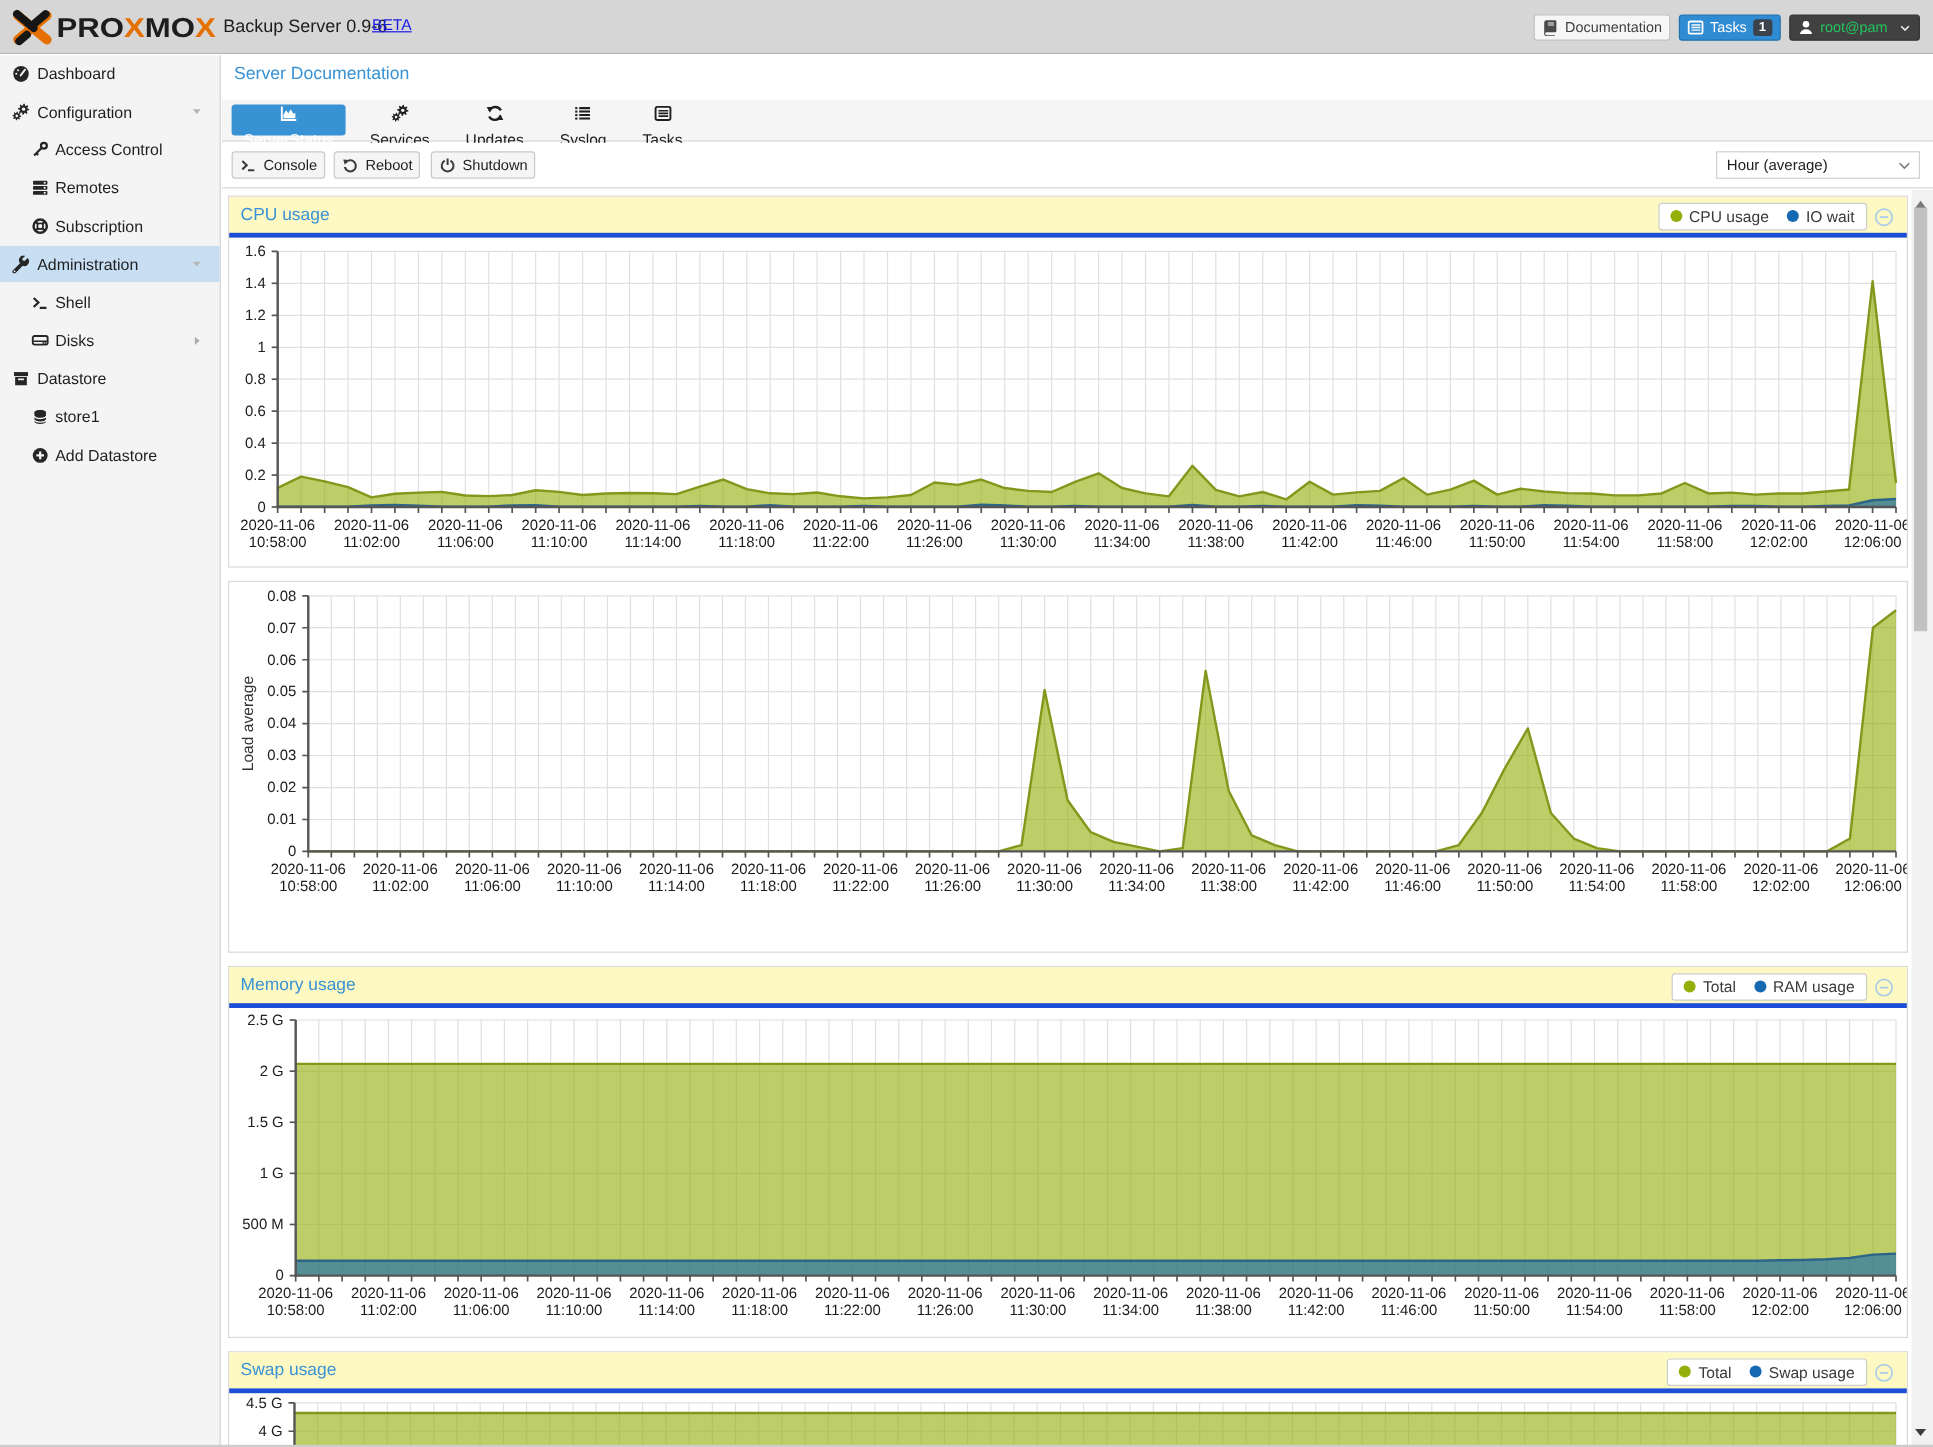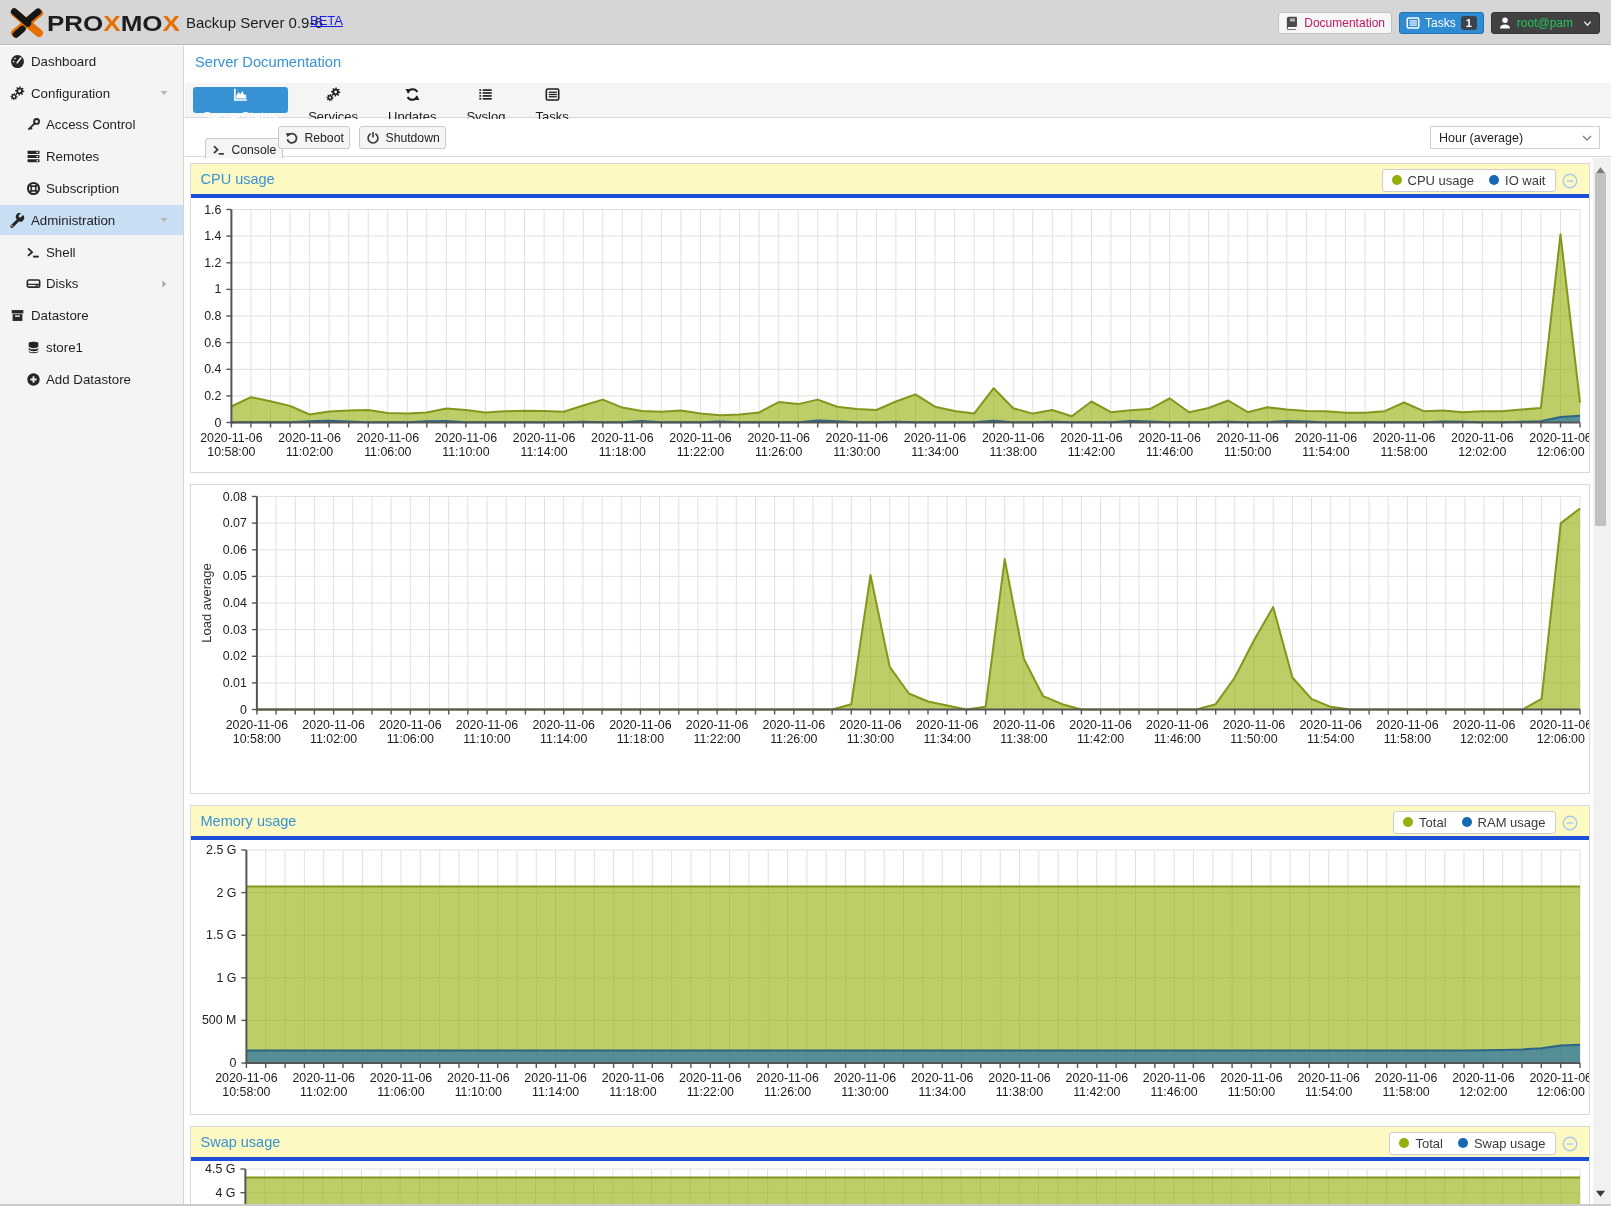--- a/index.html
+++ b/index.html
@@ -12,21 +12,21 @@
     background:#d6d6d6; border-bottom:1px solid #b8b8b8; }
   .brand { position:absolute; left:10px; top:8px; display:flex; align-items:center; }
   .brand-word { font-size:26px; font-weight:800; letter-spacing:0px; line-height:28px;
     transform:scaleY(0.88); transform-origin:center; }
   .product-name { position:absolute; left:186px; top:14px; font-size:15px; color:#1c1c1c; }
   .beta-link { position:absolute; left:310px; top:13px; font-size:13px; color:#1a1ae6;
     text-decoration:underline; cursor:pointer; }
   .topbar-right { position:absolute; right:11px; top:12px; display:flex; gap:7px; }
   .tb-btn { height:22px; display:flex; align-items:center; gap:5px; padding:0 6px;
     border-radius:3px; font-size:12px; cursor:pointer; }
-  .tb-btn.light { background:#f6f6f6; border:1px solid #c2c2c2; color:#be185d; }
+  .tb-btn.light { background:#f6f6f6; border:1px solid #c2c2c2; color:#404040; }
   .tb-btn.blue { background:#2f8bd2; border:1px solid #2173ae; color:#fff; }
   .tb-btn.dark { background:#414141; border:1px solid #353535; color:#22c55e; }
   .tb-badge { background:#3d434d; color:#fff; font-size:11px; font-weight:bold;
     border-radius:3px; padding:1px 5px; line-height:12px; }
 
   
   .sidebar { position:absolute; left:0; top:46px; width:184px; height:1160px;
     background:#f4f4f4; border-right:1px solid #d4d4d4; }
   .nav-item { position:relative; height:30.5px; margin-bottom:1.3px; display:flex; align-items:center;
     color:#1f1f1f; font-size:13.3px; cursor:pointer; }
@@ -337,21 +337,21 @@
     <div class="combo">
       <span class="combo-text">Hour (average)</span>
       <span class="combo-pick">
         <span class="i" style="display: flex;">
             <svg width="14" height="14" viewBox="0 0 16 16" fill="none">
               <polyline points="3.4,5.8 8,10.4 12.6,5.8" stroke="#7a7a7a" stroke-width="1.5" fill="none"></polyline>
             </svg>
           </span>
       </span>
     </div>
-  <div class="tool-btn" style="left: 20px; margin-top: 12px;">
+  <div class="tool-btn" style="left: 8px;">
         <span style="display: flex;">
           <svg width="14" height="14" viewBox="0 0 16 16" fill="none">
             <polyline points="2.2,3.6 6.4,7.6 2.2,11.6" stroke="#3c3c3c" stroke-width="2" fill="none"></polyline>
         <line x1="7.6" y1="12.4" x2="13.6" y2="12.4" stroke="#3c3c3c" stroke-width="2"></line>
           </svg>
         </span>
         <span>Console</span>
       </div>
       <div class="tool-btn" style="left: 93px;">
         <span style="display: flex;">

